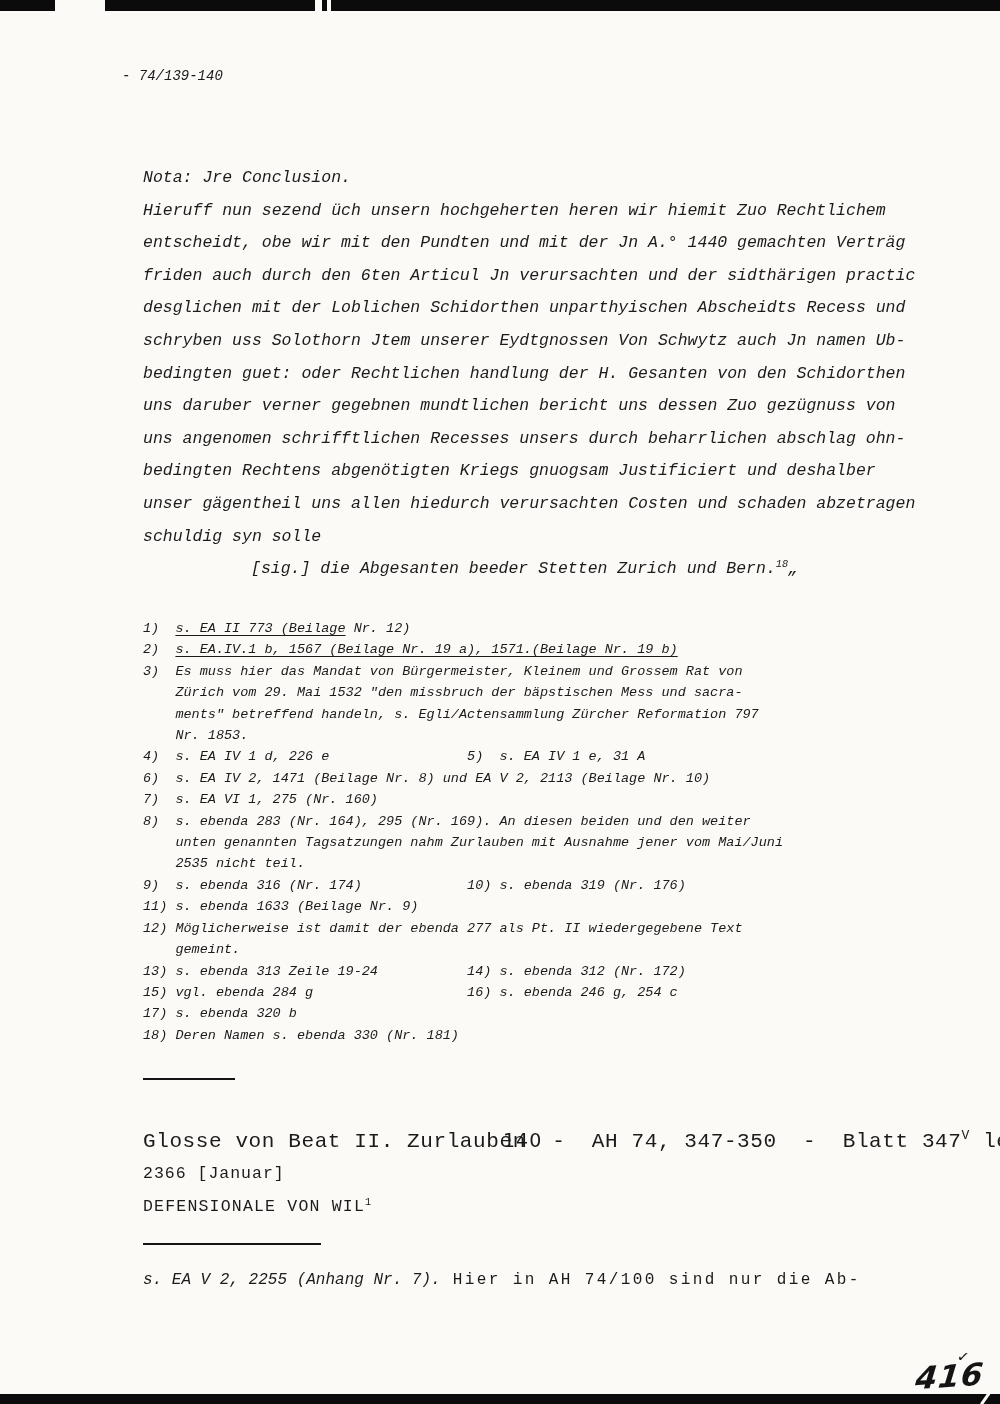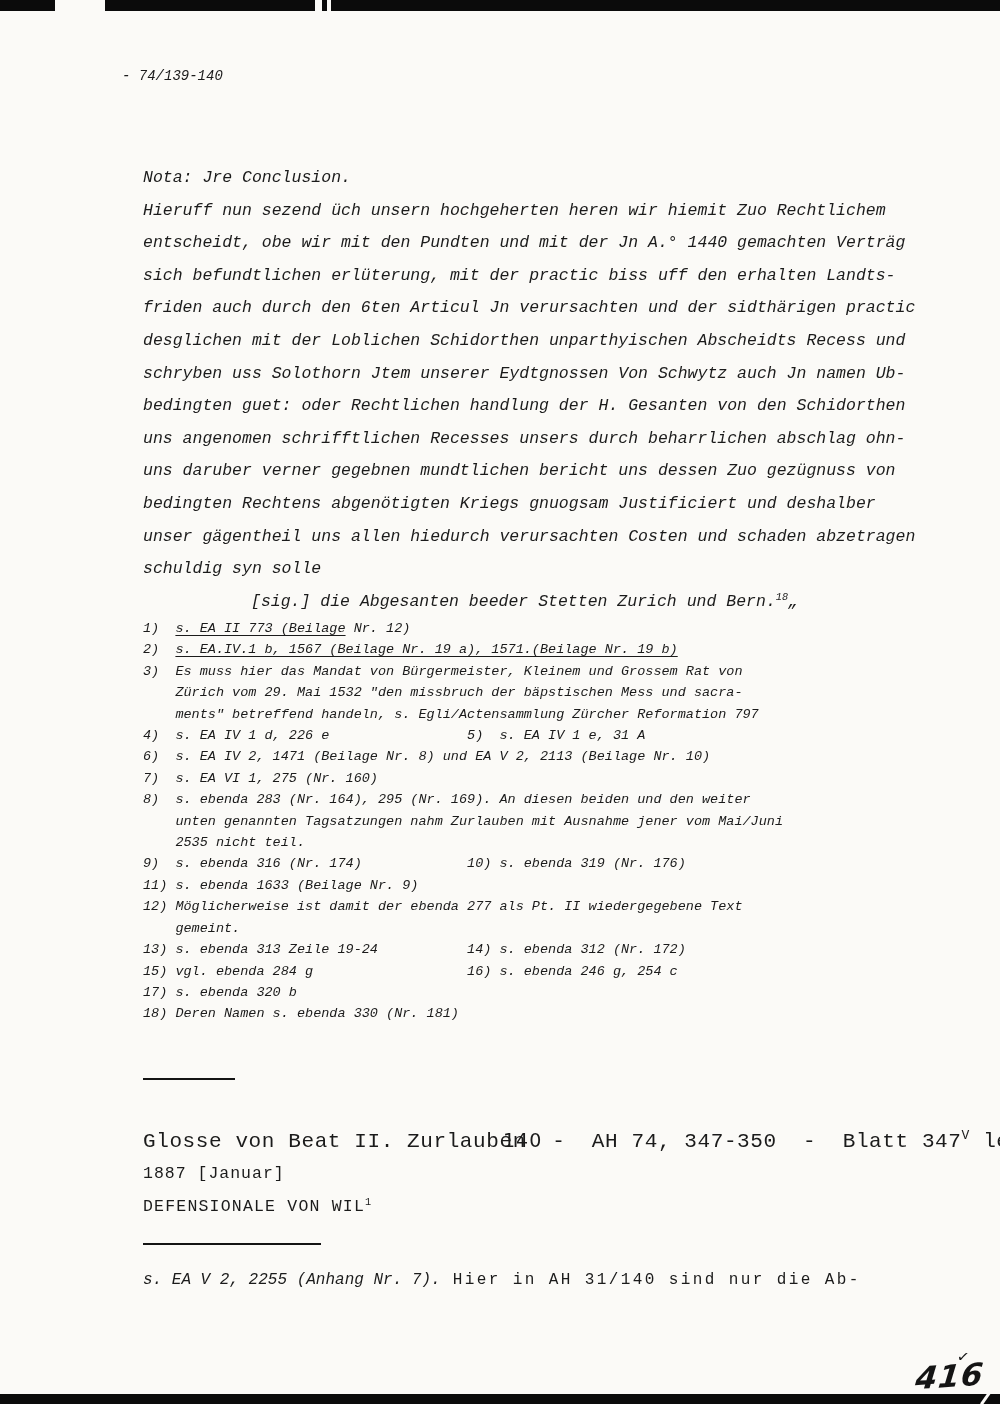--- a/index.html
+++ b/index.html
@@ -61,39 +61,39 @@
     <div class="notch notch-b"></div>
     <div class="notch notch-c"></div>
   </div>
 
   <div class="header-ref">- 74/139-140</div>
 
   <div class="body-block">
     <div class="bline">Nota: Jre Conclusion.</div>
     <div class="bline">Hieruff nun sezend üch unsern hochgeherten heren wir hiemit Zuo Rechtlichem</div>
     <div class="bline">entscheidt, obe wir mit den Pundten und mit der Jn A.° 1440 gemachten Verträg</div>
-    <div class="bline">sich befundtlichen erlüterung, mit der practic biss uff den erhalten Landts-</div>
     <div class="bline">friden auch durch den 6ten Articul Jn verursachten und der sidthärigen practic</div>
     <div class="bline">desglichen mit der Loblichen Schidorthen unparthyischen Abscheidts Recess und</div>
     <div class="bline">schryben uss Solothorn Jtem unserer Eydtgnossen Von Schwytz auch Jn namen Ub-</div>
     <div class="bline">bedingten guet: oder Rechtlichen handlung der H. Gesanten von den Schidorthen</div>
+    <div class="bline">uns daruber verner gegebnen mundtlichen bericht uns dessen Zuo gezügnuss von</div>
     <div class="bline">uns angenomen schrifftlichen Recesses unsers durch beharrlichen abschlag ohn-</div>
-    <div class="bline">uns daruber verner gegebnen mundtlichen bericht uns dessen Zuo gezügnuss von</div>
     <div class="bline">bedingten Rechtens abgenötigten Kriegs gnuogsam Justificiert und deshalber</div>
     <div class="bline">unser gägentheil uns allen hiedurch verursachten Costen und schaden abzetragen</div>
     <div class="bline">schuldig syn solle</div>
     <div class="bline sig-line"><span>[sig.] die Abgesanten beeder Stetten Zurich und Bern.</span><sup>18</sup><span>„</span></div>
   </div>
 
   <div class="footnotes-block">
     <div class="fline"><span>1)  </span><span class="fn-underline">s. EA II 773 (Beilage</span><span> Nr. 12)</span></div>
     <div class="fline"><span>2)  </span><span class="fn-underline">s. EA.IV.1 b, 1567 (Beilage Nr. 19 a), 1571.(Beilage Nr. 19 b)</span><span></span></div>
     <div class="fline">3)  Es muss hier das Mandat von Bürgermeister, Kleinem und Grossem Rat von</div>
     <div class="fline">    Zürich vom 29. Mai 1532 "den missbruch der bäpstischen Mess und sacra-</div>
     <div class="fline">    ments" betreffend handeln, s. Egli/Actensammlung Zürcher Reformation 797</div>
+    <div class="fline">    Nr. 1853.</div>
     <div class="fline">4)  s. EA IV 1 d, 226 e                 5)  s. EA IV 1 e, 31 A</div>
     <div class="fline">6)  s. EA IV 2, 1471 (Beilage Nr. 8) und EA V 2, 2113 (Beilage Nr. 10)</div>
     <div class="fline">7)  s. EA VI 1, 275 (Nr. 160)</div>
     <div class="fline">8)  s. ebenda 283 (Nr. 164), 295 (Nr. 169). An diesen beiden und den weiter</div>
     <div class="fline">    unten genannten Tagsatzungen nahm Zurlauben mit Ausnahme jener vom Mai/Juni</div>
     <div class="fline">    2535 nicht teil.</div>
     <div class="fline">9)  s. ebenda 316 (Nr. 174)             10) s. ebenda 319 (Nr. 176)</div>
     <div class="fline">11) s. ebenda 1633 (Beilage Nr. 9)</div>
     <div class="fline">12) Möglicherweise ist damit der ebenda 277 als Pt. II wiedergegebene Text</div>
     <div class="fline">    gemeint.</div>
@@ -101,26 +101,26 @@
     <div class="fline">15) vgl. ebenda 284 g                   16) s. ebenda 246 g, 254 c</div>
     <div class="fline">17) s. ebenda 320 b</div>
     <div class="fline">18) Deren Namen s. ebenda 330 (Nr. 181)</div>
   </div>
 
   <div class="rule rule-1"></div>
   <div class="glosse-line upright"><span>Glosse von Beat II. Zurlauben  -  AH 74, 347-350  -  Blatt 347</span><sup>V</sup><span> leer</span></div>
 
   <div class="page-number upright">140</div>
 
-  <div class="date-line upright">1887 [Januar]</div>
+  <div class="date-line upright">2366 [Januar]</div>
   <div class="title-line upright"><span>DEFENSIONALE VON WIL</span><sup>1</sup></div>
 
   <div class="rule rule-2"></div>
 
-  <div class="reference-line"><span>s. EA V 2, 2255 (Anhang Nr. 7).</span><span class="ref-upright"> Hier in AH 31/140 sind nur die Ab-</span></div>
+  <div class="reference-line"><span>s. EA V 2, 2255 (Anhang Nr. 7).</span><span class="ref-upright"> Hier in AH 74/100 sind nur die Ab-</span></div>
 
   <div class="handwritten">
     <span class="hw-check">✓</span>
     <span class="hw-num">416</span>
   </div>
 
   <div class="bottom-edge">
     <div class="bottom-slash"></div>
   </div>
 

